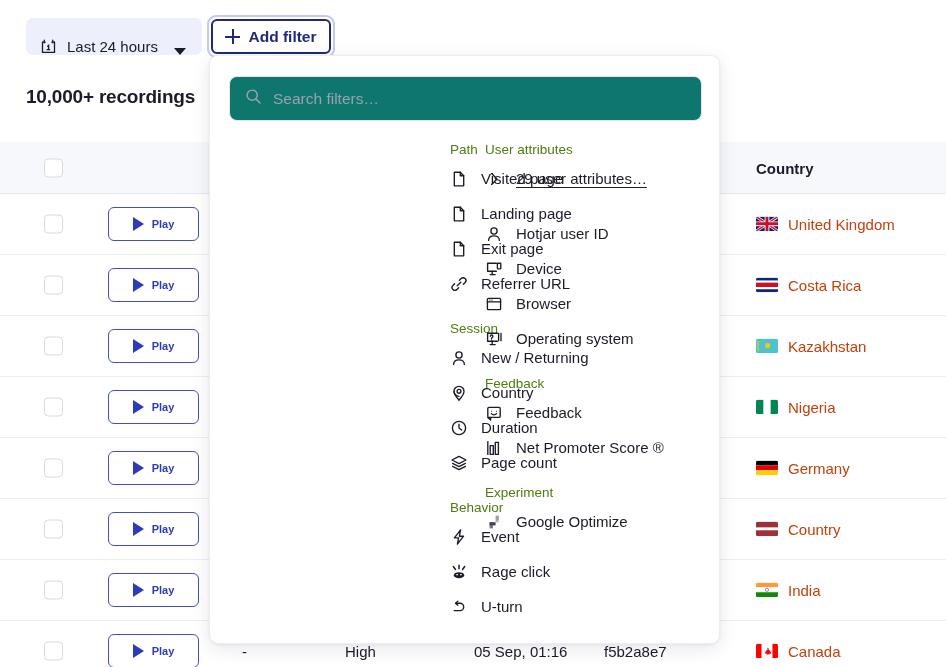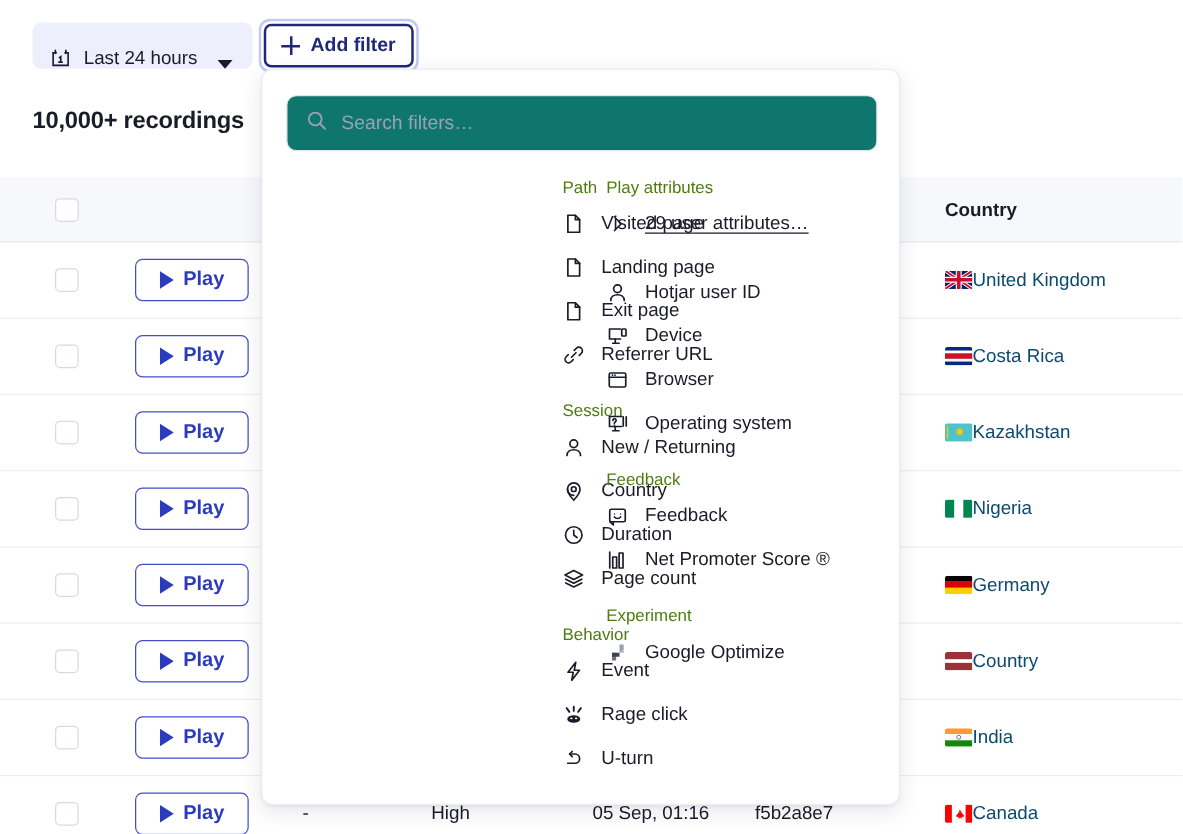--- a/index.html
+++ b/index.html
@@ -72,41 +72,41 @@
   .trow {
     position: relative; height: 61px;
     border-bottom: 1px solid #eceef4;
   }
   .row-check { position: absolute; left: 44px; top: 50%; transform: translateY(-50%); }
 
   .play-btn {
     position: absolute; left: 108px; top: 50%; transform: translateY(-50%);
     width: 91px; height: 34px;
     border: 1.5px solid #4250c8; border-radius: 6px; background: #fff;
-    color: #2c3bbd; font-size: 16px; font-weight: bold;
+    color: #2c3bbd; font-size: 11px; font-weight: bold;
     display: flex; align-items: center; justify-content: center; gap: 8px;
     cursor: pointer; font-family: "Liberation Sans", sans-serif;
   }
   .tri {
     width: 0; height: 0; display: block;
     border-left: 11px solid #2c3bbd;
     border-top: 7px solid transparent;
     border-bottom: 7px solid transparent;
   }
 
   .cell { position: absolute; top: 50%; transform: translateY(-50%); font-size: 15px; color: #1b1b29; }
   .c-dash { left: 242px; }
   .c-relev { left: 345px; }
   .c-date  { left: 474px; }
   .c-id    { left: 604px; }
 
   .country-cell {
     position: absolute; left: 756px; top: 50%; transform: translateY(-50%);
-    display: flex; align-items: center; 
-    font-size: 15px; color: #0c4a6e;
+    display: flex; align-items: center; gap: 10px;
+    font-size: 15px; color: #c2410c;
   }
   .flag { width: 22px; height: 15px; display: block; border-radius: 2px; overflow: hidden; flex: none; }
 
   
   .dropdown {
     position: absolute; left: 209px; top: 55px;
     width: 511px; height: 589px;
     background: #fff;
     border: 1px solid #eceef4;
     border-radius: 9px;
@@ -433,21 +433,21 @@
           </div>
           <div class="fitem">
             <span class="ico"><svg width="18" height="18" viewBox="0 0 18 18" fill="none" stroke="#1b1b29" stroke-width="1.35" stroke-linecap="round" stroke-linejoin="round">
                 <path d="M5.8 5.2H10a3.7 3.7 0 010 7.4H4.2"></path>
                 <path d="M7.8 3.2L5.6 5.2l2.2 2.1"></path>
               </svg></span>
             <span class="txt">U-turn</span>
           </div>
         </div>
       <div class="col col-right" id="col-right">
-          <div class="grp-title">Play attributes</div>
+          <div class="grp-title">User attributes</div>
           <div class="fitem">
             <span class="ico"><svg width="18" height="18" viewBox="0 0 18 18" fill="none" stroke="#1b1b29" stroke-width="1.35" stroke-linecap="round" stroke-linejoin="round">
                 <path d="M6.6 3.6L12 9l-5.4 5.4"></path>
               </svg></span>
             <span class="ua-link">29 user attributes…</span>
           </div>
           <div class="gap"></div>
           <div class="fitem">
             <span class="ico"><svg width="18" height="18" viewBox="0 0 18 18" fill="none" stroke="#1b1b29" stroke-width="1.35" stroke-linecap="round" stroke-linejoin="round">
                 <circle cx="9" cy="6" r="3.1"></circle>

